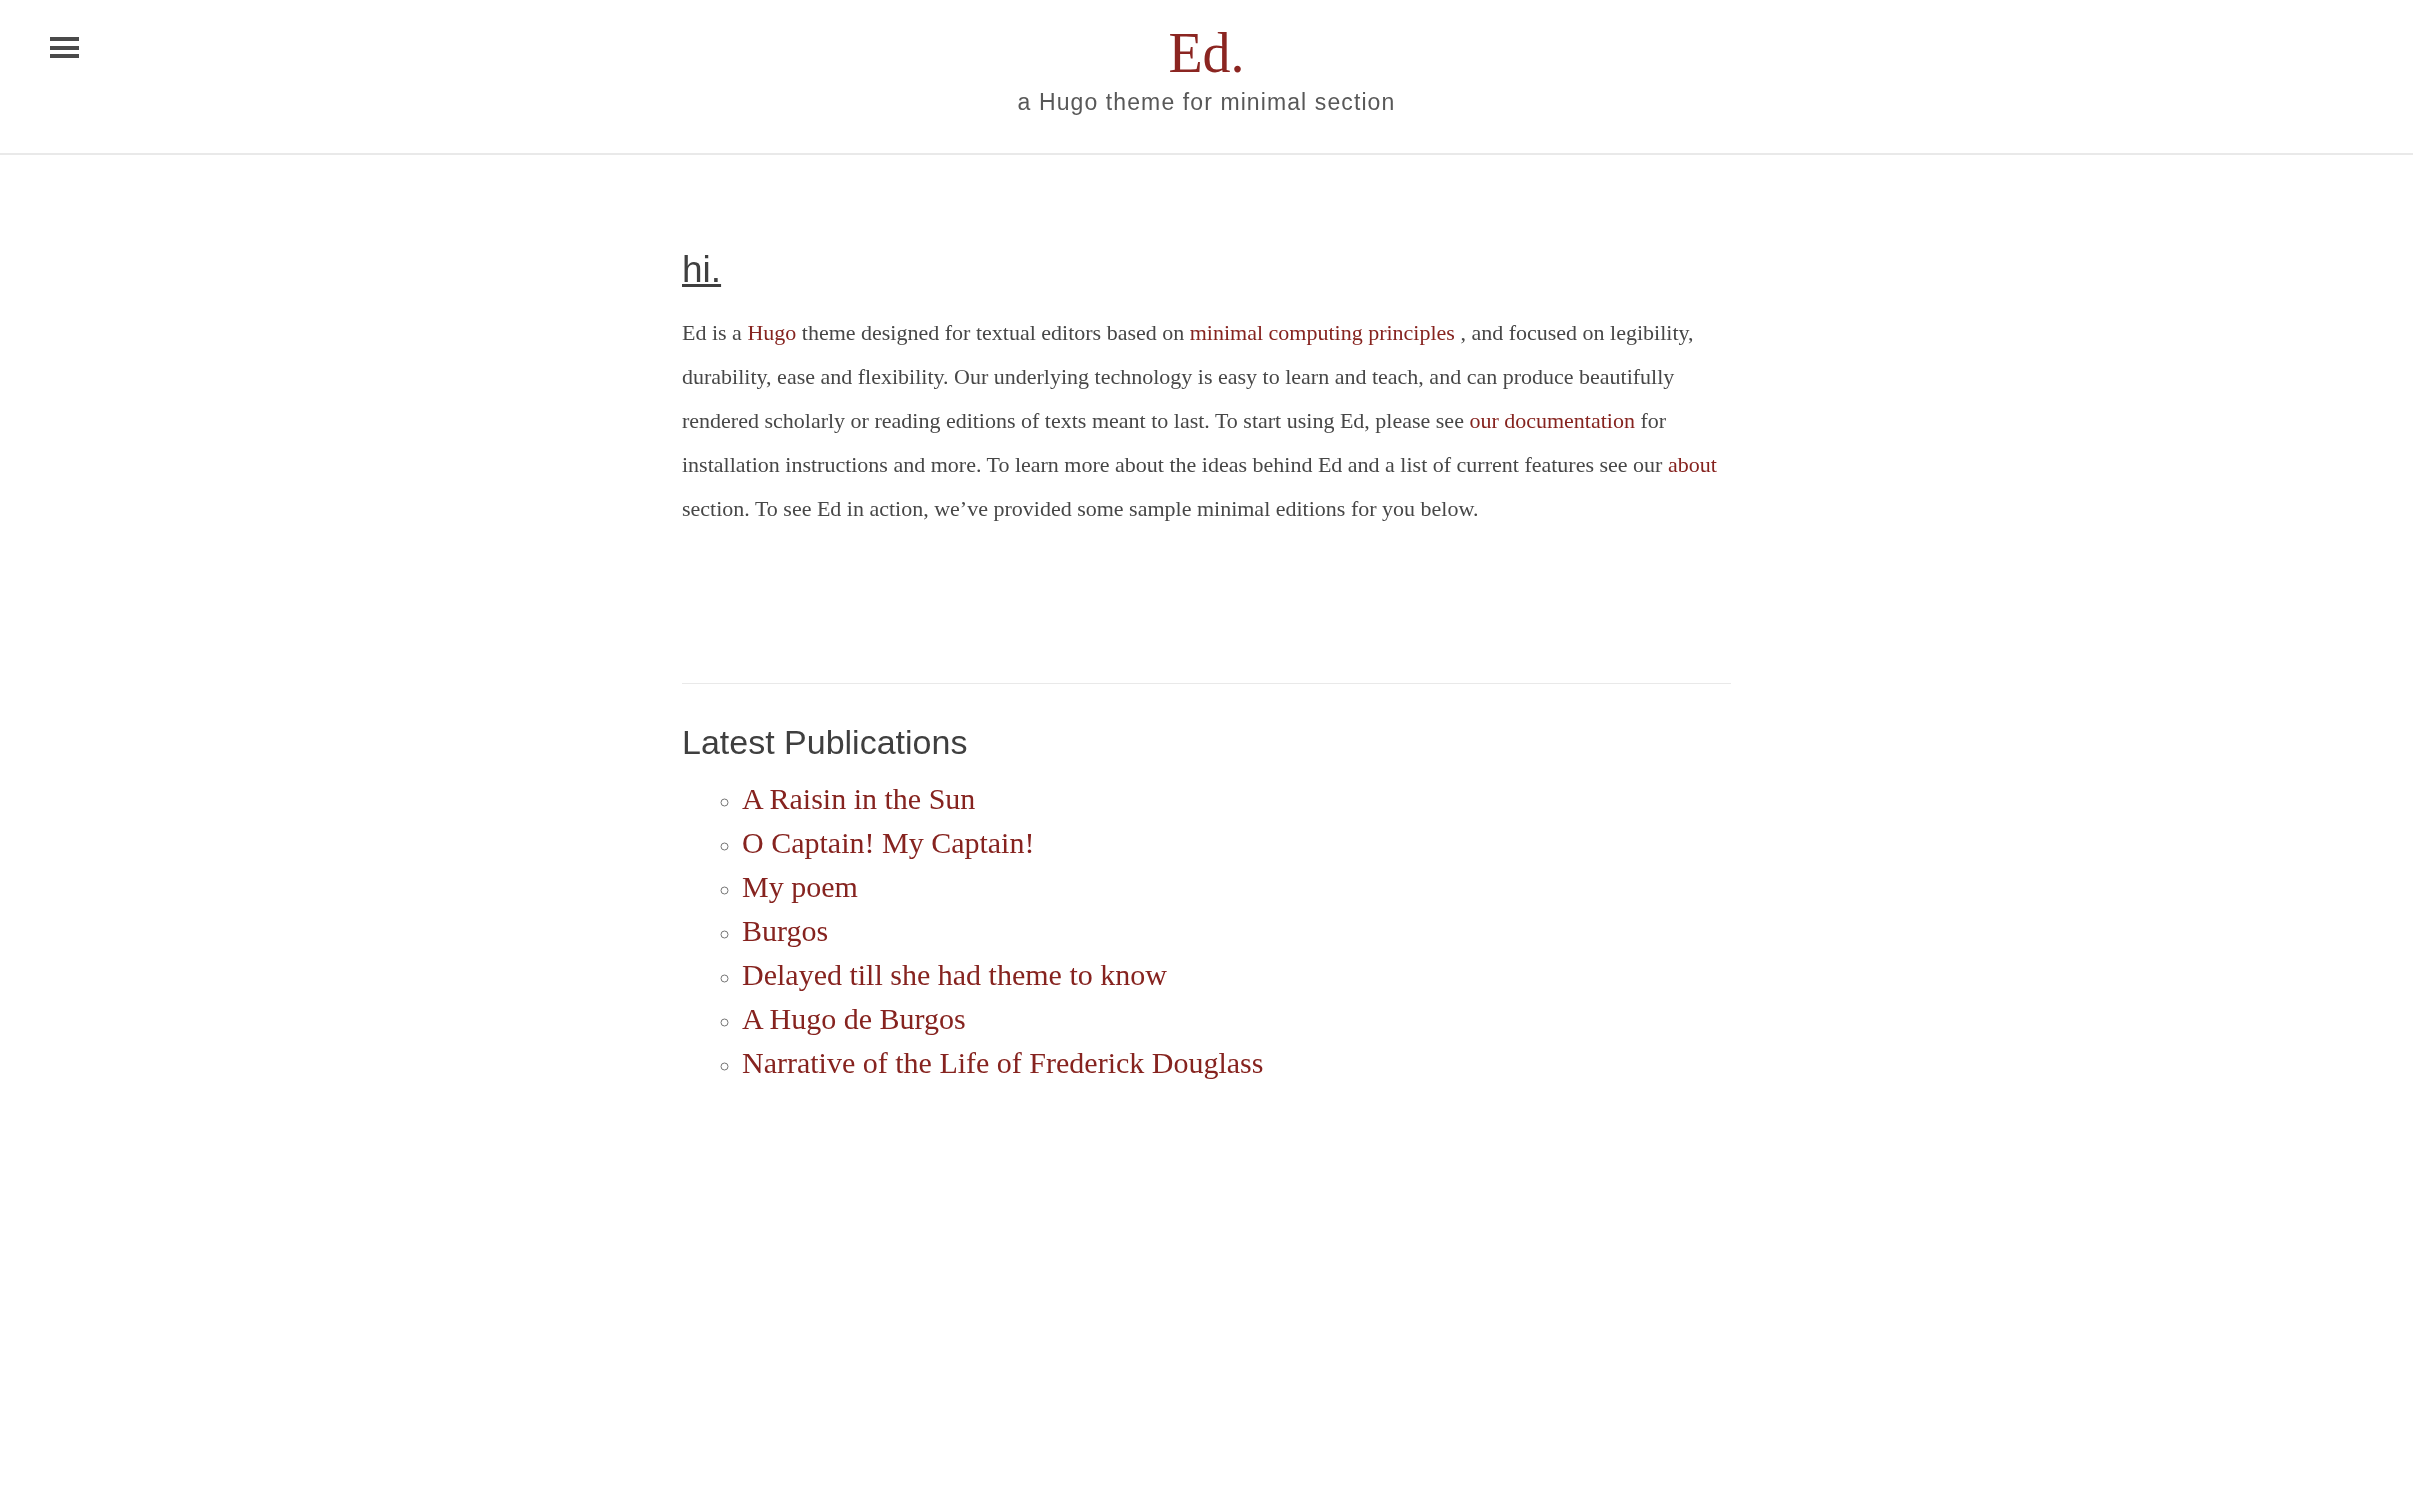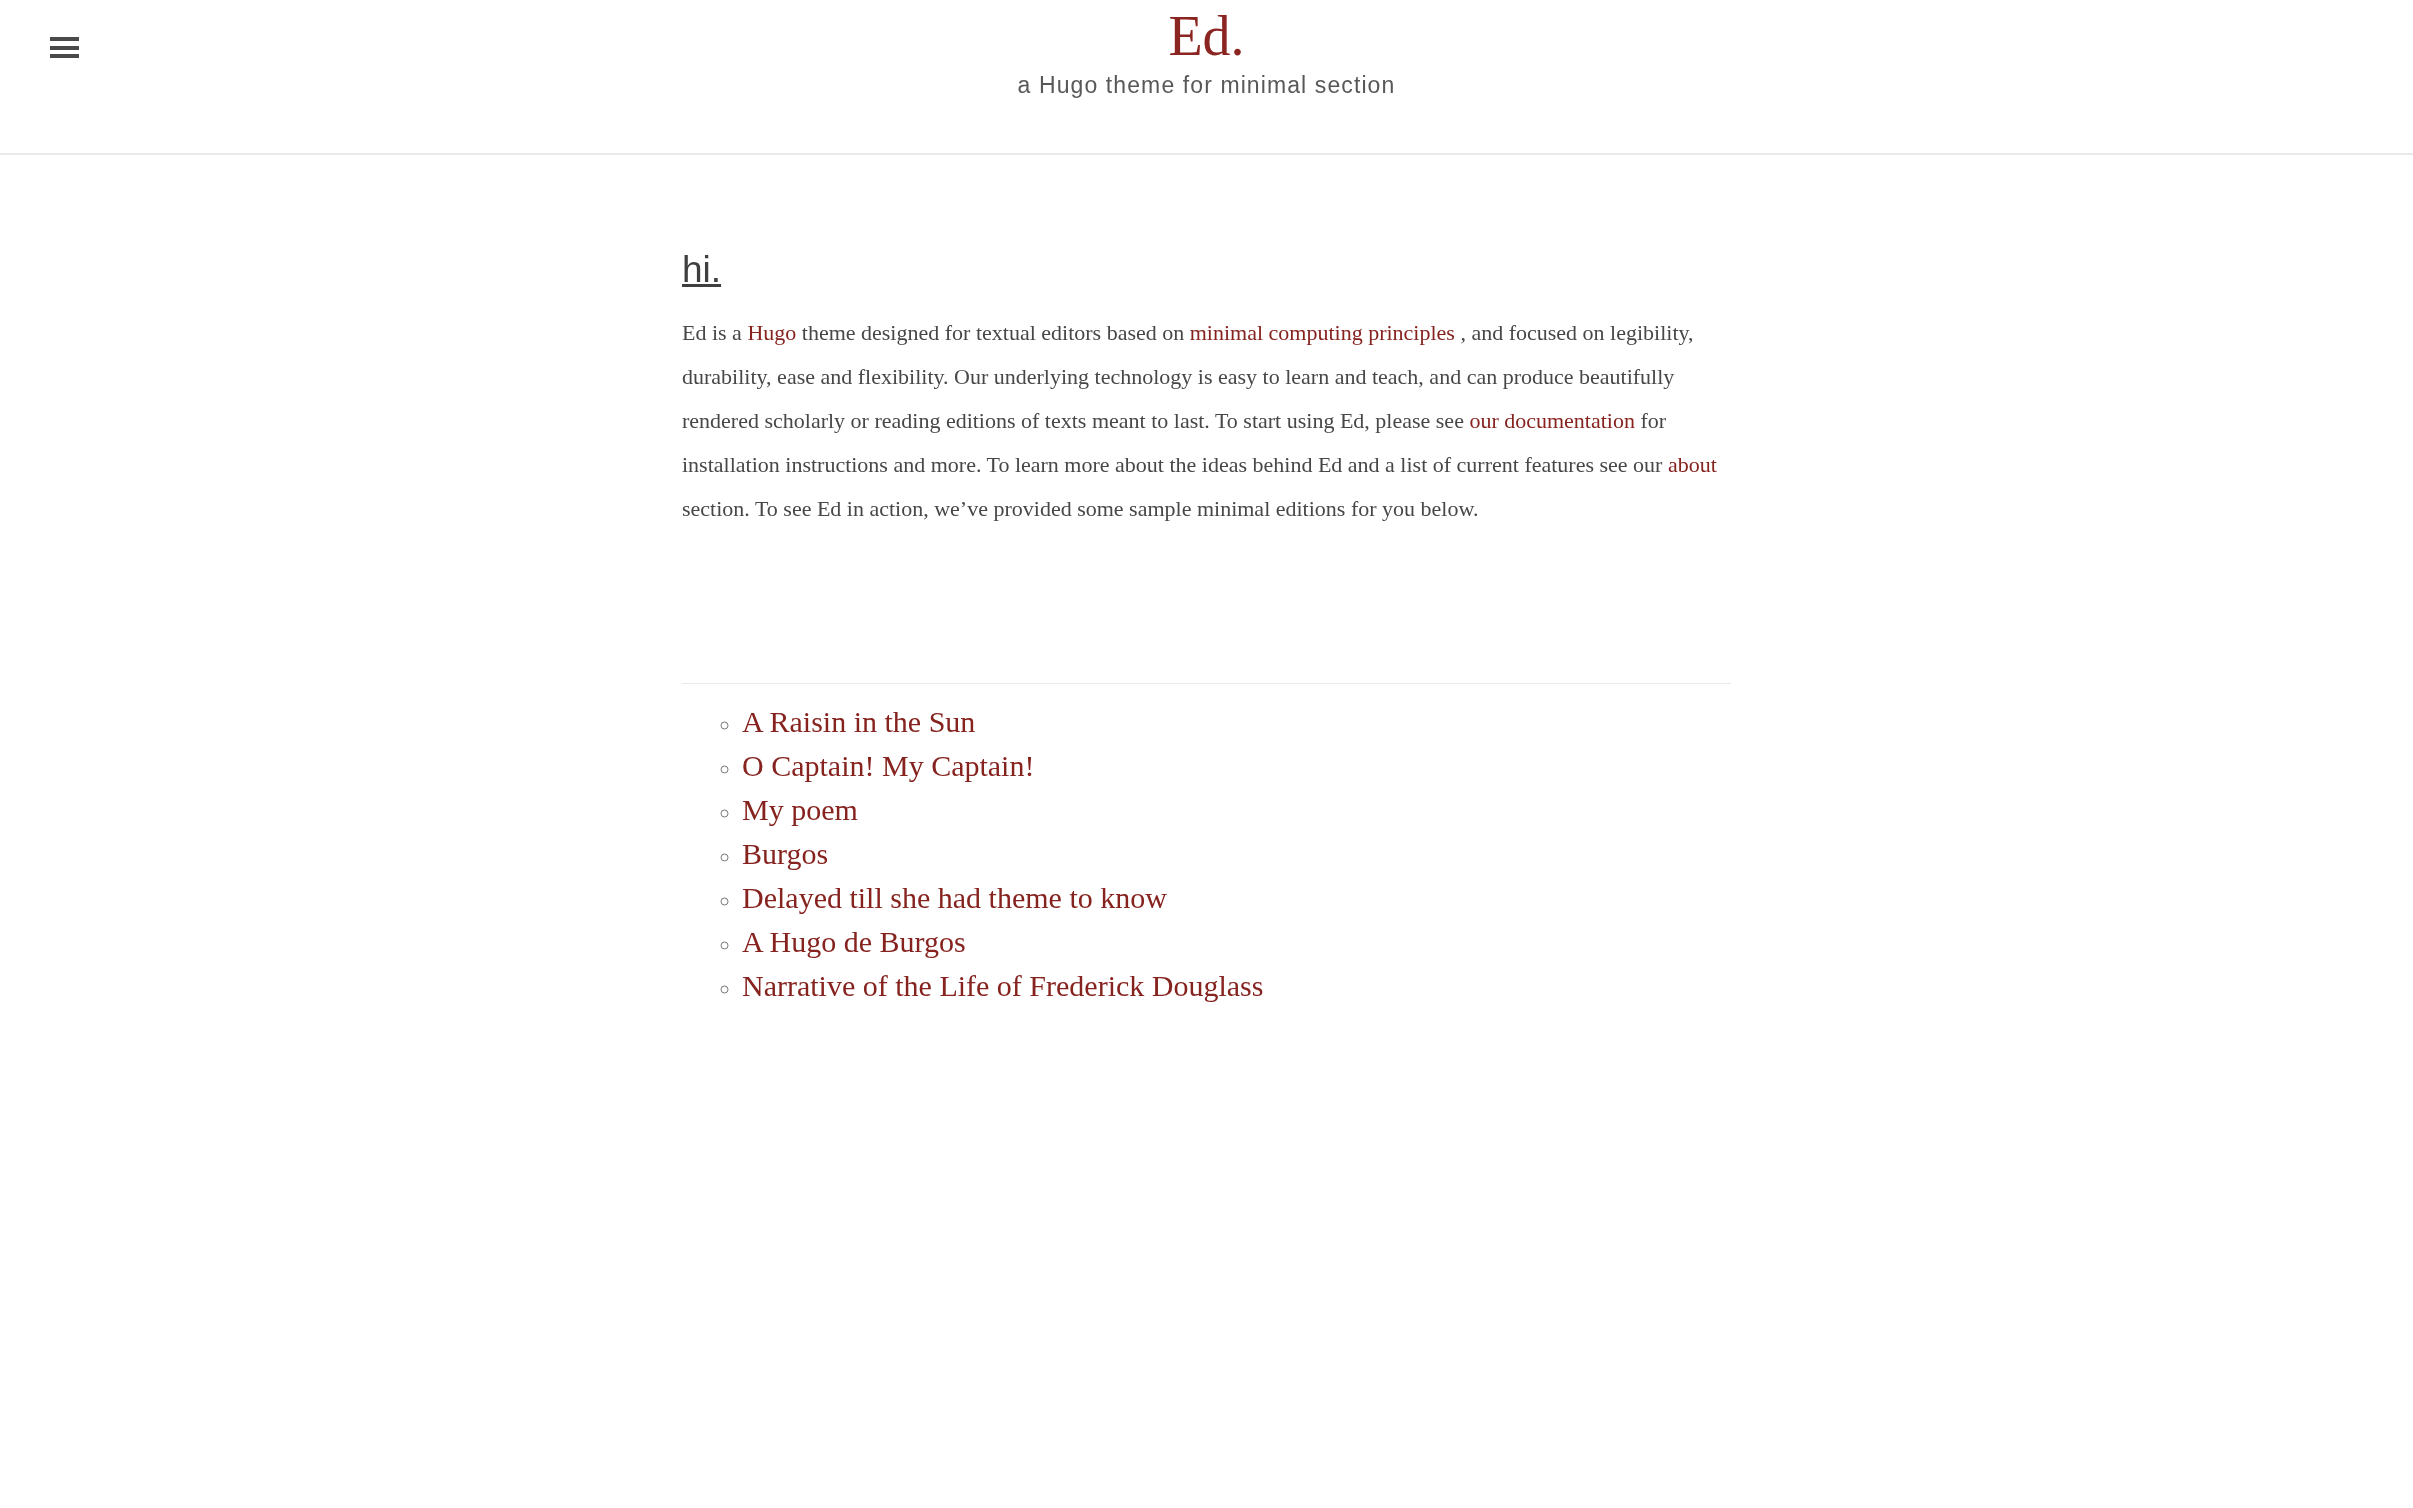--- a/index.html
+++ b/index.html
@@ -43,21 +43,21 @@
     justify-content:space-between;
     cursor:pointer;
   }
   .menu-button .bar{
     width:100%;
     height:4.3px;
     background:var(--icon-color);
   }
   .masthead{
     text-align:center;
-    padding-top:8px;
+    padding-top:25px;
   }
   .site-title{
     display:inline-block;
     font-family:"Liberation Serif","DejaVu Serif",serif;
     font-size:56px;
     line-height:1;
     font-weight:400;
     color:var(--title-color);
     text-decoration:none;
   }
@@ -137,20 +137,21 @@
   </div>
 </header>
 
 <main class="content">
   <h2 class="page-heading">hi.</h2>
 
   <p class="intro-paragraph">Ed is a <a class="text-link" href="#">Hugo</a> theme designed for textual editors based on <a class="text-link" href="#">minimal computing principles</a> , and focused on legibility, durability, ease and flexibility. Our underlying technology is easy to learn and teach, and can produce beautifully rendered scholarly or reading editions of texts meant to last. To start using Ed, please see <a class="text-link" href="#">our documentation</a> for installation instructions and more. To learn more about the ideas behind Ed and a list of current features see our <a class="text-link" href="#">about</a> section. To see Ed in action, we’ve provided some sample minimal editions for you below.</p>
 
   <hr class="section-divider">
 
+  <h3 class="pubs-heading">Latest Publications</h3>
 
   <ul class="pubs-list">
       <li><a class="text-link" href="#">A Raisin in the Sun</a></li>
       <li><a class="text-link" href="#">O Captain! My Captain!</a></li>
       <li><a class="text-link" href="#">My poem</a></li>
       <li><a class="text-link" href="#">Burgos</a></li>
       <li><a class="text-link" href="#">Delayed till she had theme to know</a></li>
       <li><a class="text-link" href="#">A Hugo de Burgos</a></li>
       <li><a class="text-link" href="#">Narrative of the Life of Frederick Douglass</a></li>
     </ul>

